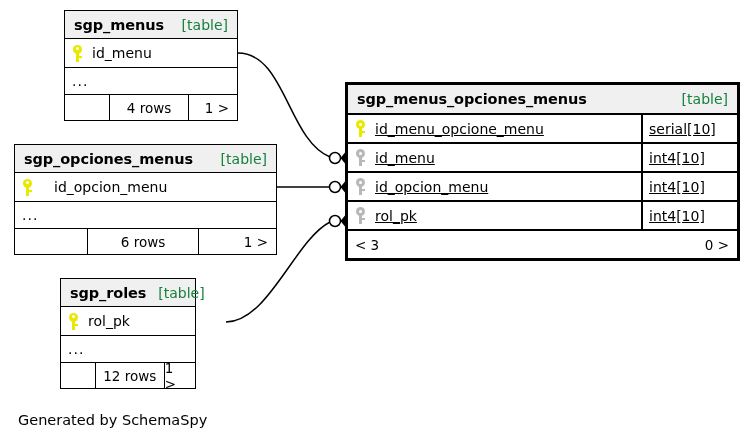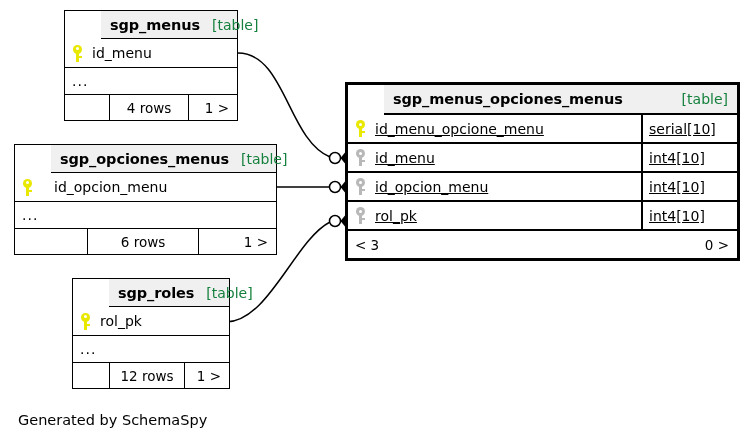--- a/index.html
+++ b/index.html
@@ -46,21 +46,20 @@
   .tbl-header {
     display: flex;
     align-items: center;
     justify-content: space-between;
     background: #f0f0f0;
     border-bottom: 1.6px solid #000000;
     box-sizing: border-box;
     padding: 0 9px;
     height: 28px;
     white-space: nowrap;
-    margin-left: 36px;
   }
   .focal > .tbl-header {
     border-bottom-width: 2.5px;
     height: 30px;
   }
   .tbl-title {
     font-weight: bold;
     font-size: 14.5px;
     letter-spacing: -0.1px;
   }
@@ -283,21 +282,21 @@
     <div class="ellipsis-row">
       <span>...</span>
     </div>
     <div class="tbl-footer">
       <div class="foot-cell foot-left" style="width:72px;"></div>
       <div class="foot-cell foot-mid" style="width:112px;">6 rows</div>
       <div class="foot-cell foot-right" style="flex:1 1 auto;">1 &gt;</div>
     </div>
   </div>
 
-  <div class="table-box" style="left:72px; top:278px; width:158px;">
+  <div class="table-box" style="left:60px; top:278px; width:136px;">
     <div class="tbl-header">
       <span class="tbl-title">sgp_roles</span>
       <span class="tbl-tag">[table]</span>
     </div>
     <div class="col-row">
       <div class="col-name">
         <span class="key-icon key-pk">
           <span class="head"></span>
             <span class="hole"></span>
             <span class="stem"></span>

